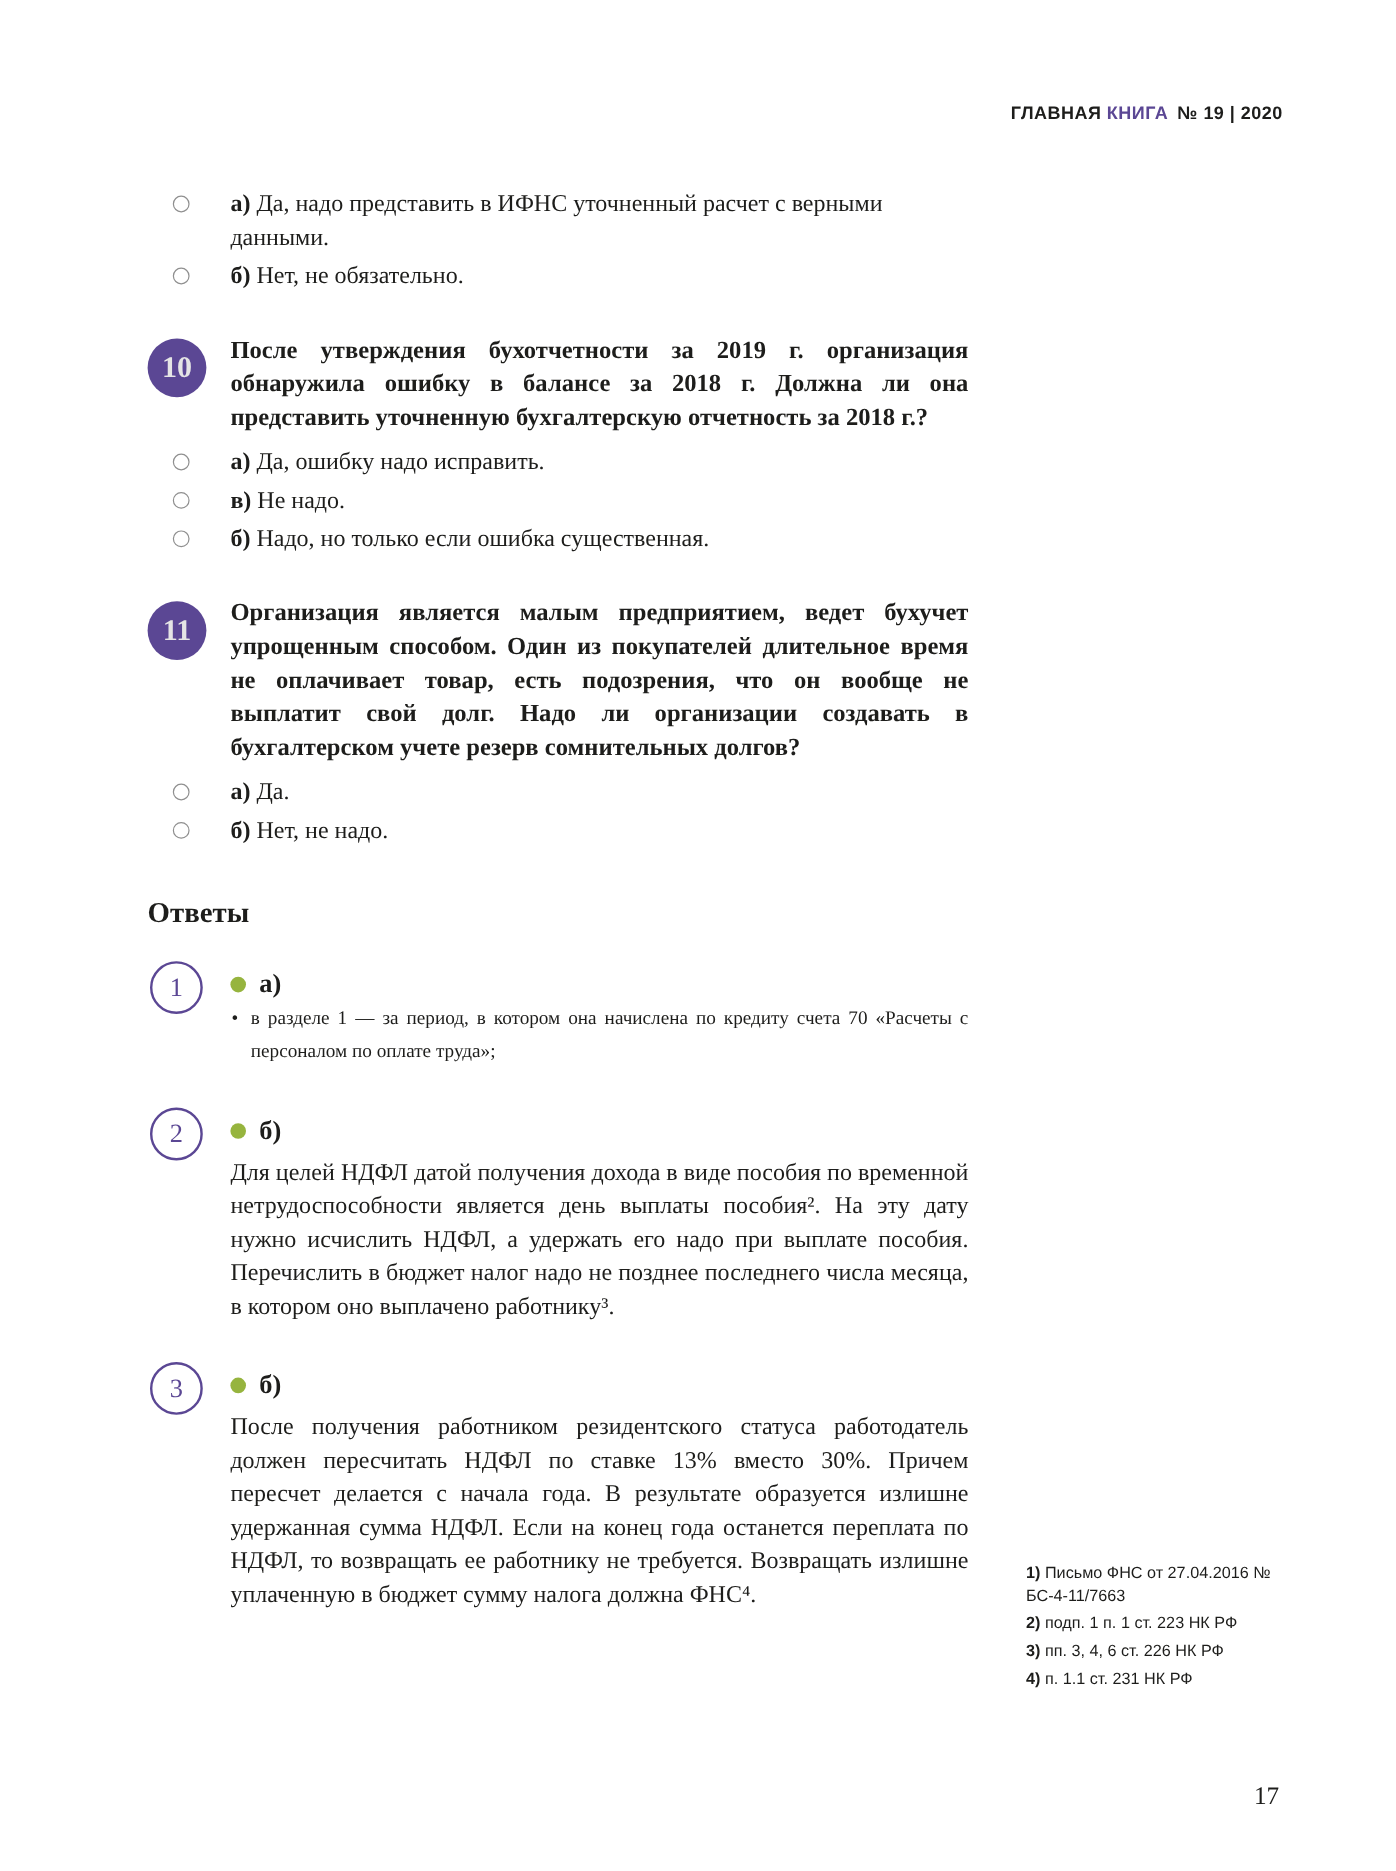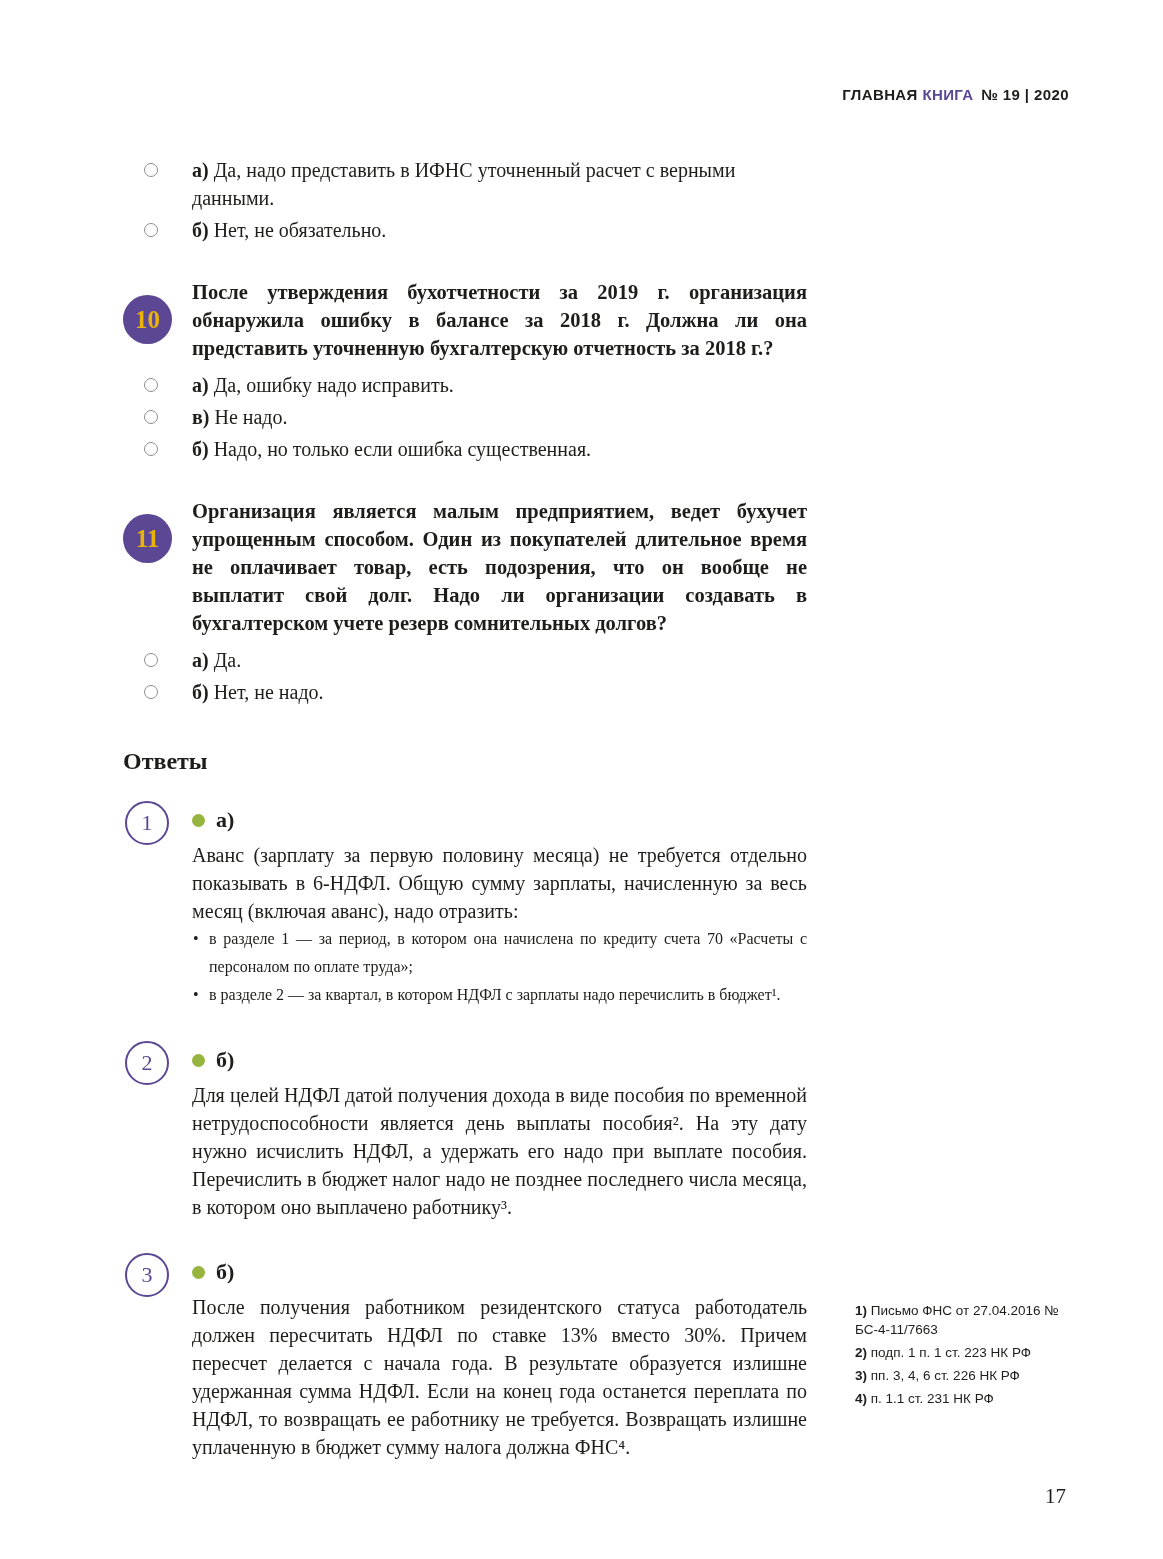--- a/index.html
+++ b/index.html
@@ -14,22 +14,22 @@
   .issue{margin-left:3px;}
 
   .content{position:absolute;left:123px;top:156px;width:684px;}
 
   .option{position:relative;padding-left:69px;font-size:20px;line-height:28px;margin-bottom:4px;}
   .radio{position:absolute;left:21px;top:7px;width:12px;height:12px;
          border:1.6px solid var(--radio_border,#8f8f8f);border-radius:50%;background:#fff;}
   .opt-letter{font-weight:bold;}
 
   .question{position:relative;padding-left:69px;margin-top:34px;margin-bottom:9px;}
-  .qnum{position:absolute;left:0;top:17px;width:49px;height:49px;border-radius:50%;
-        background:var(--accent_purple,#5b4794);color:#eab308;font-weight:bold;font-size:25px;
+  .qnum{position:absolute;left:0;top:4px;width:49px;height:49px;border-radius:50%;
+        background:var(--accent_purple,#5b4794);color:#e5e5e5;font-weight:bold;font-size:25px;
         display:flex;align-items:center;justify-content:center;}
   .qtext{font-weight:bold;font-size:20.5px;line-height:28px;text-align:justify;}
 
   .answers-title{margin-top:42px;font-size:24px;font-weight:bold;}
 
   .answer{position:relative;padding-left:69px;margin-top:36px;}
   .answer.first{margin-top:30px;}
   .anum{position:absolute;left:2px;top:-4px;width:40px;height:40px;
         border:2px solid var(--accent_purple,#5b4794);border-radius:50%;
         color:var(--accent_purple,#5b4794);font-size:22px;
@@ -108,26 +108,22 @@
     </div>
 
     <div class="answers-title">Ответы</div>
 
     <div class="answer first">
       <div class="anum">1</div>
       <div class="aletter">
         <span class="dot"></span>
         <span>а)</span>
       </div>
-      <div class="atext">Аванс (зарплату за первую половину месяца) не требуется отдельно показывать в 6-НДФЛ. Общую сумму зарплаты, начисленную за весь месяц (включая аванс), надо отразить:</div>
       <div class="bullet">
         <span>в разделе 1 — за период, в котором она начислена по кредиту счета 70 «Расчеты с персоналом по оплате труда»;</span>
-      </div>
-      <div class="bullet">
-        <span>в разделе 2 — за квартал, в котором НДФЛ с зарплаты надо перечислить в бюджет¹.</span>
       </div>
     </div>
 
     <div class="answer">
       <div class="anum">2</div>
       <div class="aletter">
         <span class="dot"></span>
         <span>б)</span>
       </div>
       <div class="atext">Для целей НДФЛ датой получения дохода в виде пособия по временной нетрудоспособности является день выплаты пособия². На эту дату нужно исчислить НДФЛ, а удержать его надо при выплате пособия. Перечислить в бюджет налог надо не позднее последнего числа месяца, в котором оно выплачено работнику³.</div>

